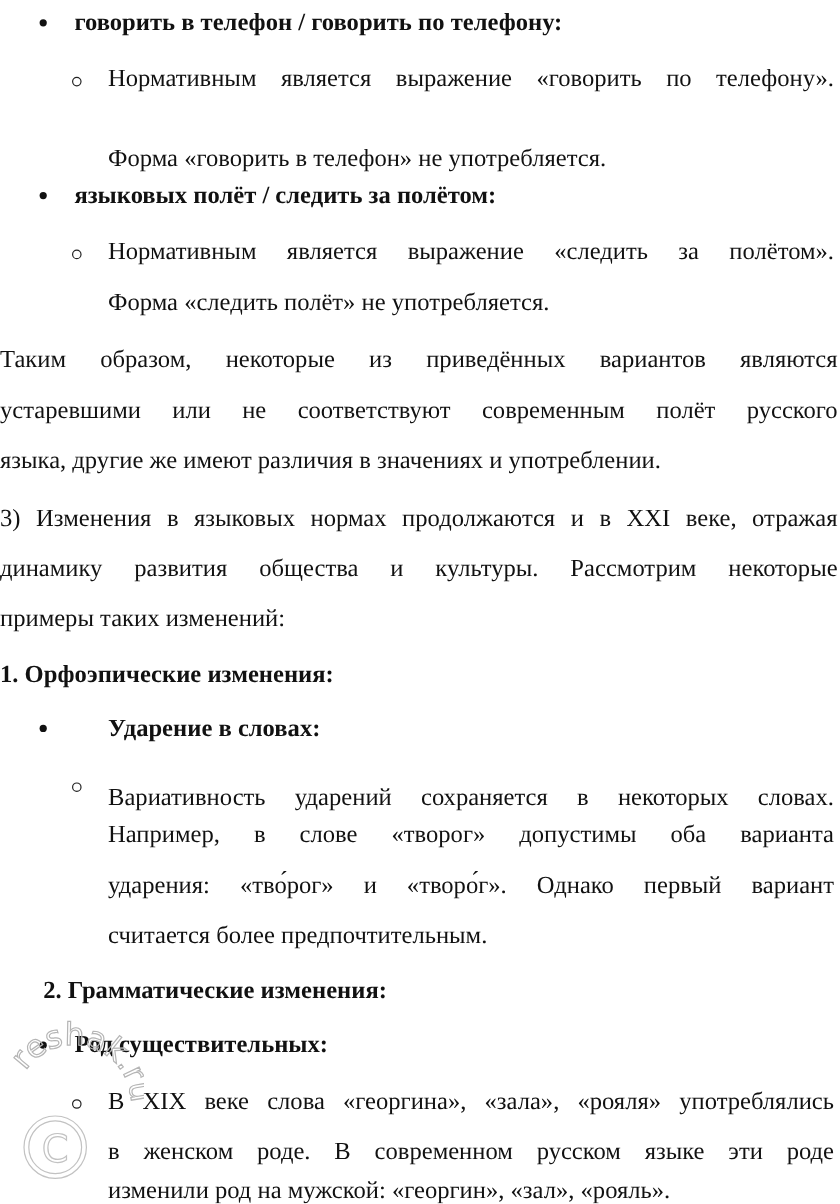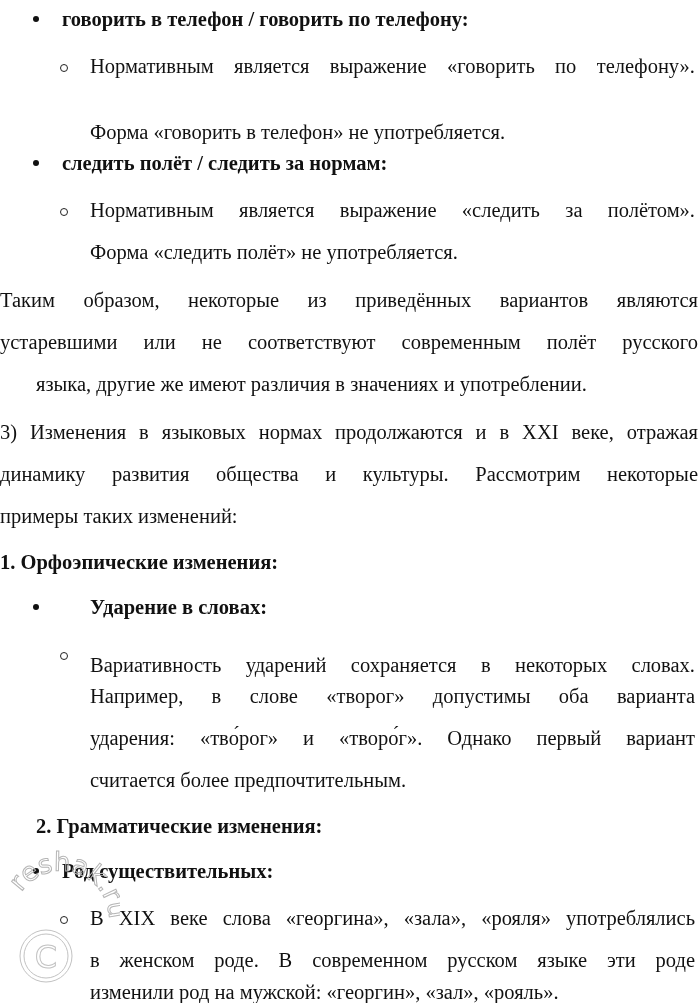--- a/index.html
+++ b/index.html
@@ -24,28 +24,28 @@
 </head>
 <body>
 
 <span class="bullet" style="left:33px; top:16px;"></span>
 <div class="line bold" style="left:62px; top:7px;">говорить в телефон / говорить по телефону:</div>
 <span class="circle" style="left:60px; top:64px;"></span>
 <div class="line just" style="left:90px; top:54px; width:605px;">Нормативным является выражение «говорить по телефону».</div>
 <div class="line" style="left:90px; top:96px;margin-top:24px;">Форма «говорить в телефон» не употребляется.</div>
 
 <span class="bullet" style="left:33px; top:160px;"></span>
-<div class="line bold" style="left:62px; top:151px;">следить полёт / следить за нормам:</div>
+<div class="line bold" style="left:62px; top:151px;">языковых полёт / следить за полётом:</div>
 <span class="circle" style="left:60px; top:208px;"></span>
 <div class="line just" style="left:90px; top:198px; width:605px;">Нормативным является выражение «следить за полётом».</div>
 <div class="line" style="left:90px; top:240px;">Форма «следить полёт» не употребляется.</div>
 
 <div class="line just" style="left:0px; top:288px; width:698px;">Таким образом, некоторые из приведённых вариантов являются</div>
 <div class="line just" style="left:0px; top:330px; width:698px;">устаревшими или не соответствуют современным полёт русского</div>
-<div class="line" style="left:0px; top:372px;padding-left:36px;">языка, другие же имеют различия в значениях и употреблении.</div>
+<div class="line" style="left:0px; top:372px;">языка, другие же имеют различия в значениях и употреблении.</div>
 
 <div class="line just" style="left:0px; top:420px; width:698px;">3) Изменения в языковых нормах продолжаются и в XXI веке, отражая</div>
 <div class="line just" style="left:0px; top:462px; width:698px;">динамику развития общества и культуры. Рассмотрим некоторые</div>
 <div class="line" style="left:0px; top:504px;">примеры таких изменений:</div>
 
 <div class="line bold" style="left:0px; top:550px;">1. Орфоэпические изменения:</div>
 <span class="bullet" style="left:33px; top:604px;"></span>
 <div class="line bold" style="left:62px; top:595px;margin-left:28px;">Ударение в словах:</div>
 <span class="circle" style="left:60px; top:652px;"></span>
 <div class="line just" style="left:90px; top:625px; width:605px;margin-top:28px;">Вариативность ударений сохраняется в некоторых словах.</div>

